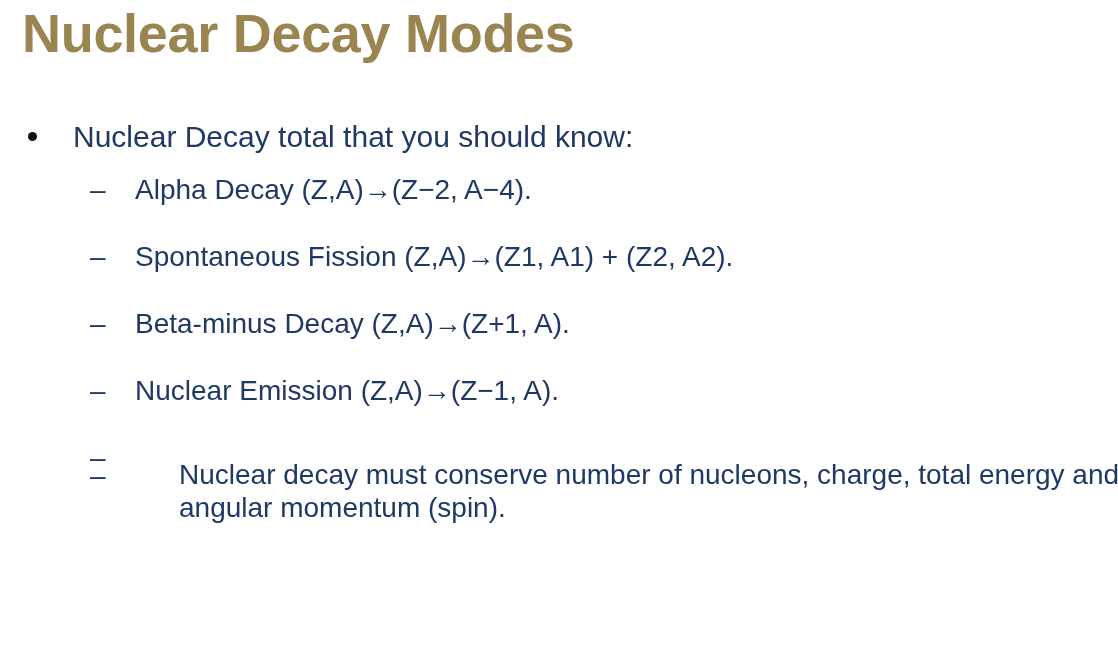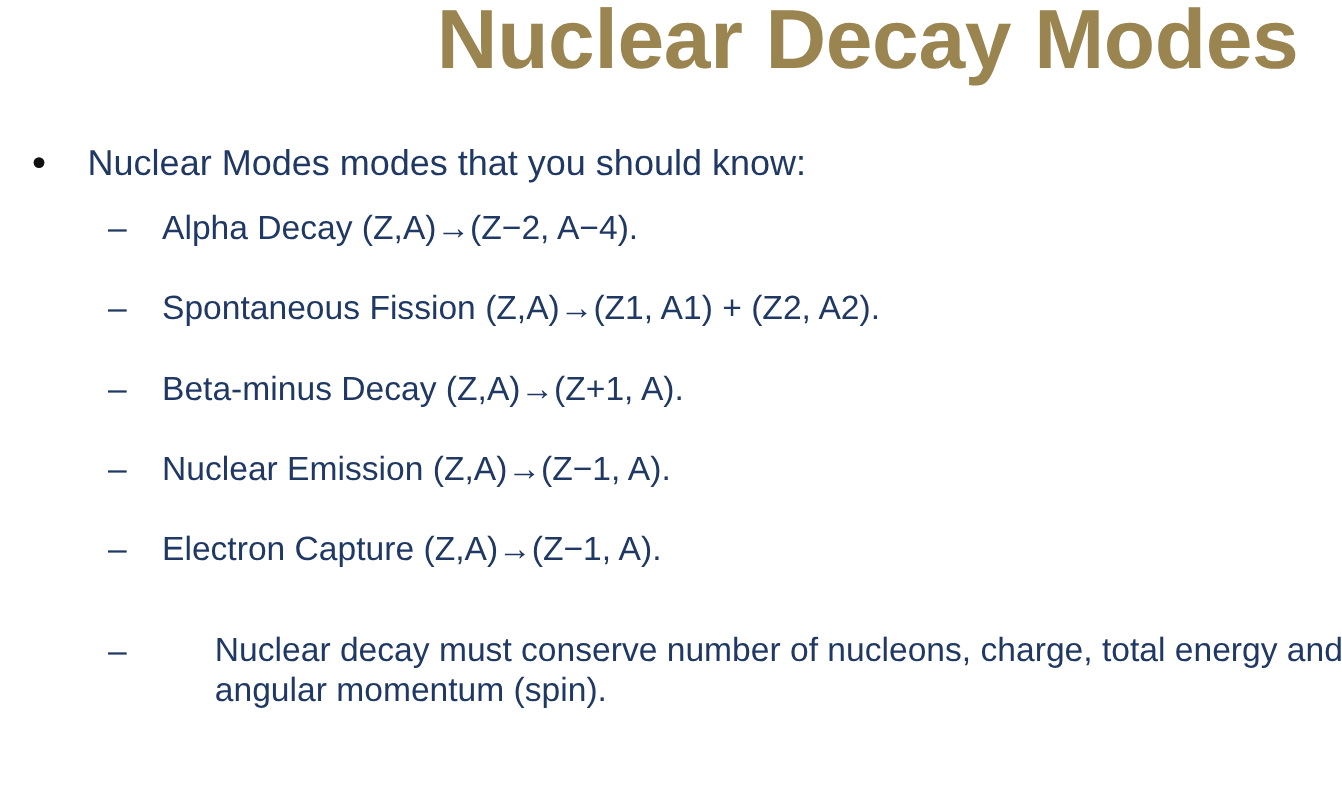--- a/index.html
+++ b/index.html
@@ -20,27 +20,26 @@
     height: 663px;
     background: #ffffff;
   }
 
   
   .slide-title {
     position: absolute;
     left: 22px;
     top: 2px;
     width: 1060px;
-    font-size: 70px;
+    font-size: 54px;
     font-weight: bold;
     letter-spacing: -0.3px;
     line-height: 62px;
     color: #9a8450;
     white-space: nowrap;
-    text-align: right;
   }
 
   
   .body-block {
     position: absolute;
     left: 0;
     top: 118px;
     width: 1118px;
   }
 
@@ -120,21 +119,21 @@
 <body>
 
 <div class="slide">
 
   <div class="slide-title">Nuclear Decay Modes</div>
 
   <div class="body-block">
 
     <div class="bullet-row lvl1">
       <span class="marker"><span class="dot"></span></span>
-      <span class="txt">Nuclear Modes modes that you should know:</span>
+      <span class="txt">Nuclear Decay total that you should know:</span>
     </div>
 
     <div class="bullet-row lvl2">
       <span class="marker">–</span>
       <span class="txt">Alpha Decay (Z,A)→(Z−2, A−4).</span>
     </div>
 
     <div class="bullet-row lvl2">
       <span class="marker">–</span>
       <span class="txt">Spontaneous Fission (Z,A)→(Z1, A1) + (Z2, A2).</span>
@@ -145,21 +144,20 @@
       <span class="txt">Beta-minus Decay (Z,A)→(Z+1, A).</span>
     </div>
 
     <div class="bullet-row lvl2">
       <span class="marker">–</span>
       <span class="txt">Nuclear Emission (Z,A)→(Z−1, A).</span>
     </div>
 
     <div class="bullet-row lvl2">
       <span class="marker">–</span>
-      <span class="txt">Electron Capture (Z,A)→(Z−1, A).</span>
     </div>
 
     <div class="group-gap"></div>
 
 
     <div class="bullet-row lvl2 wrap">
       <span class="marker">–</span>
       <span class="txt">Nuclear decay must conserve number of nucleons, charge, total energy and angular momentum (spin).</span>
     </div>
 

